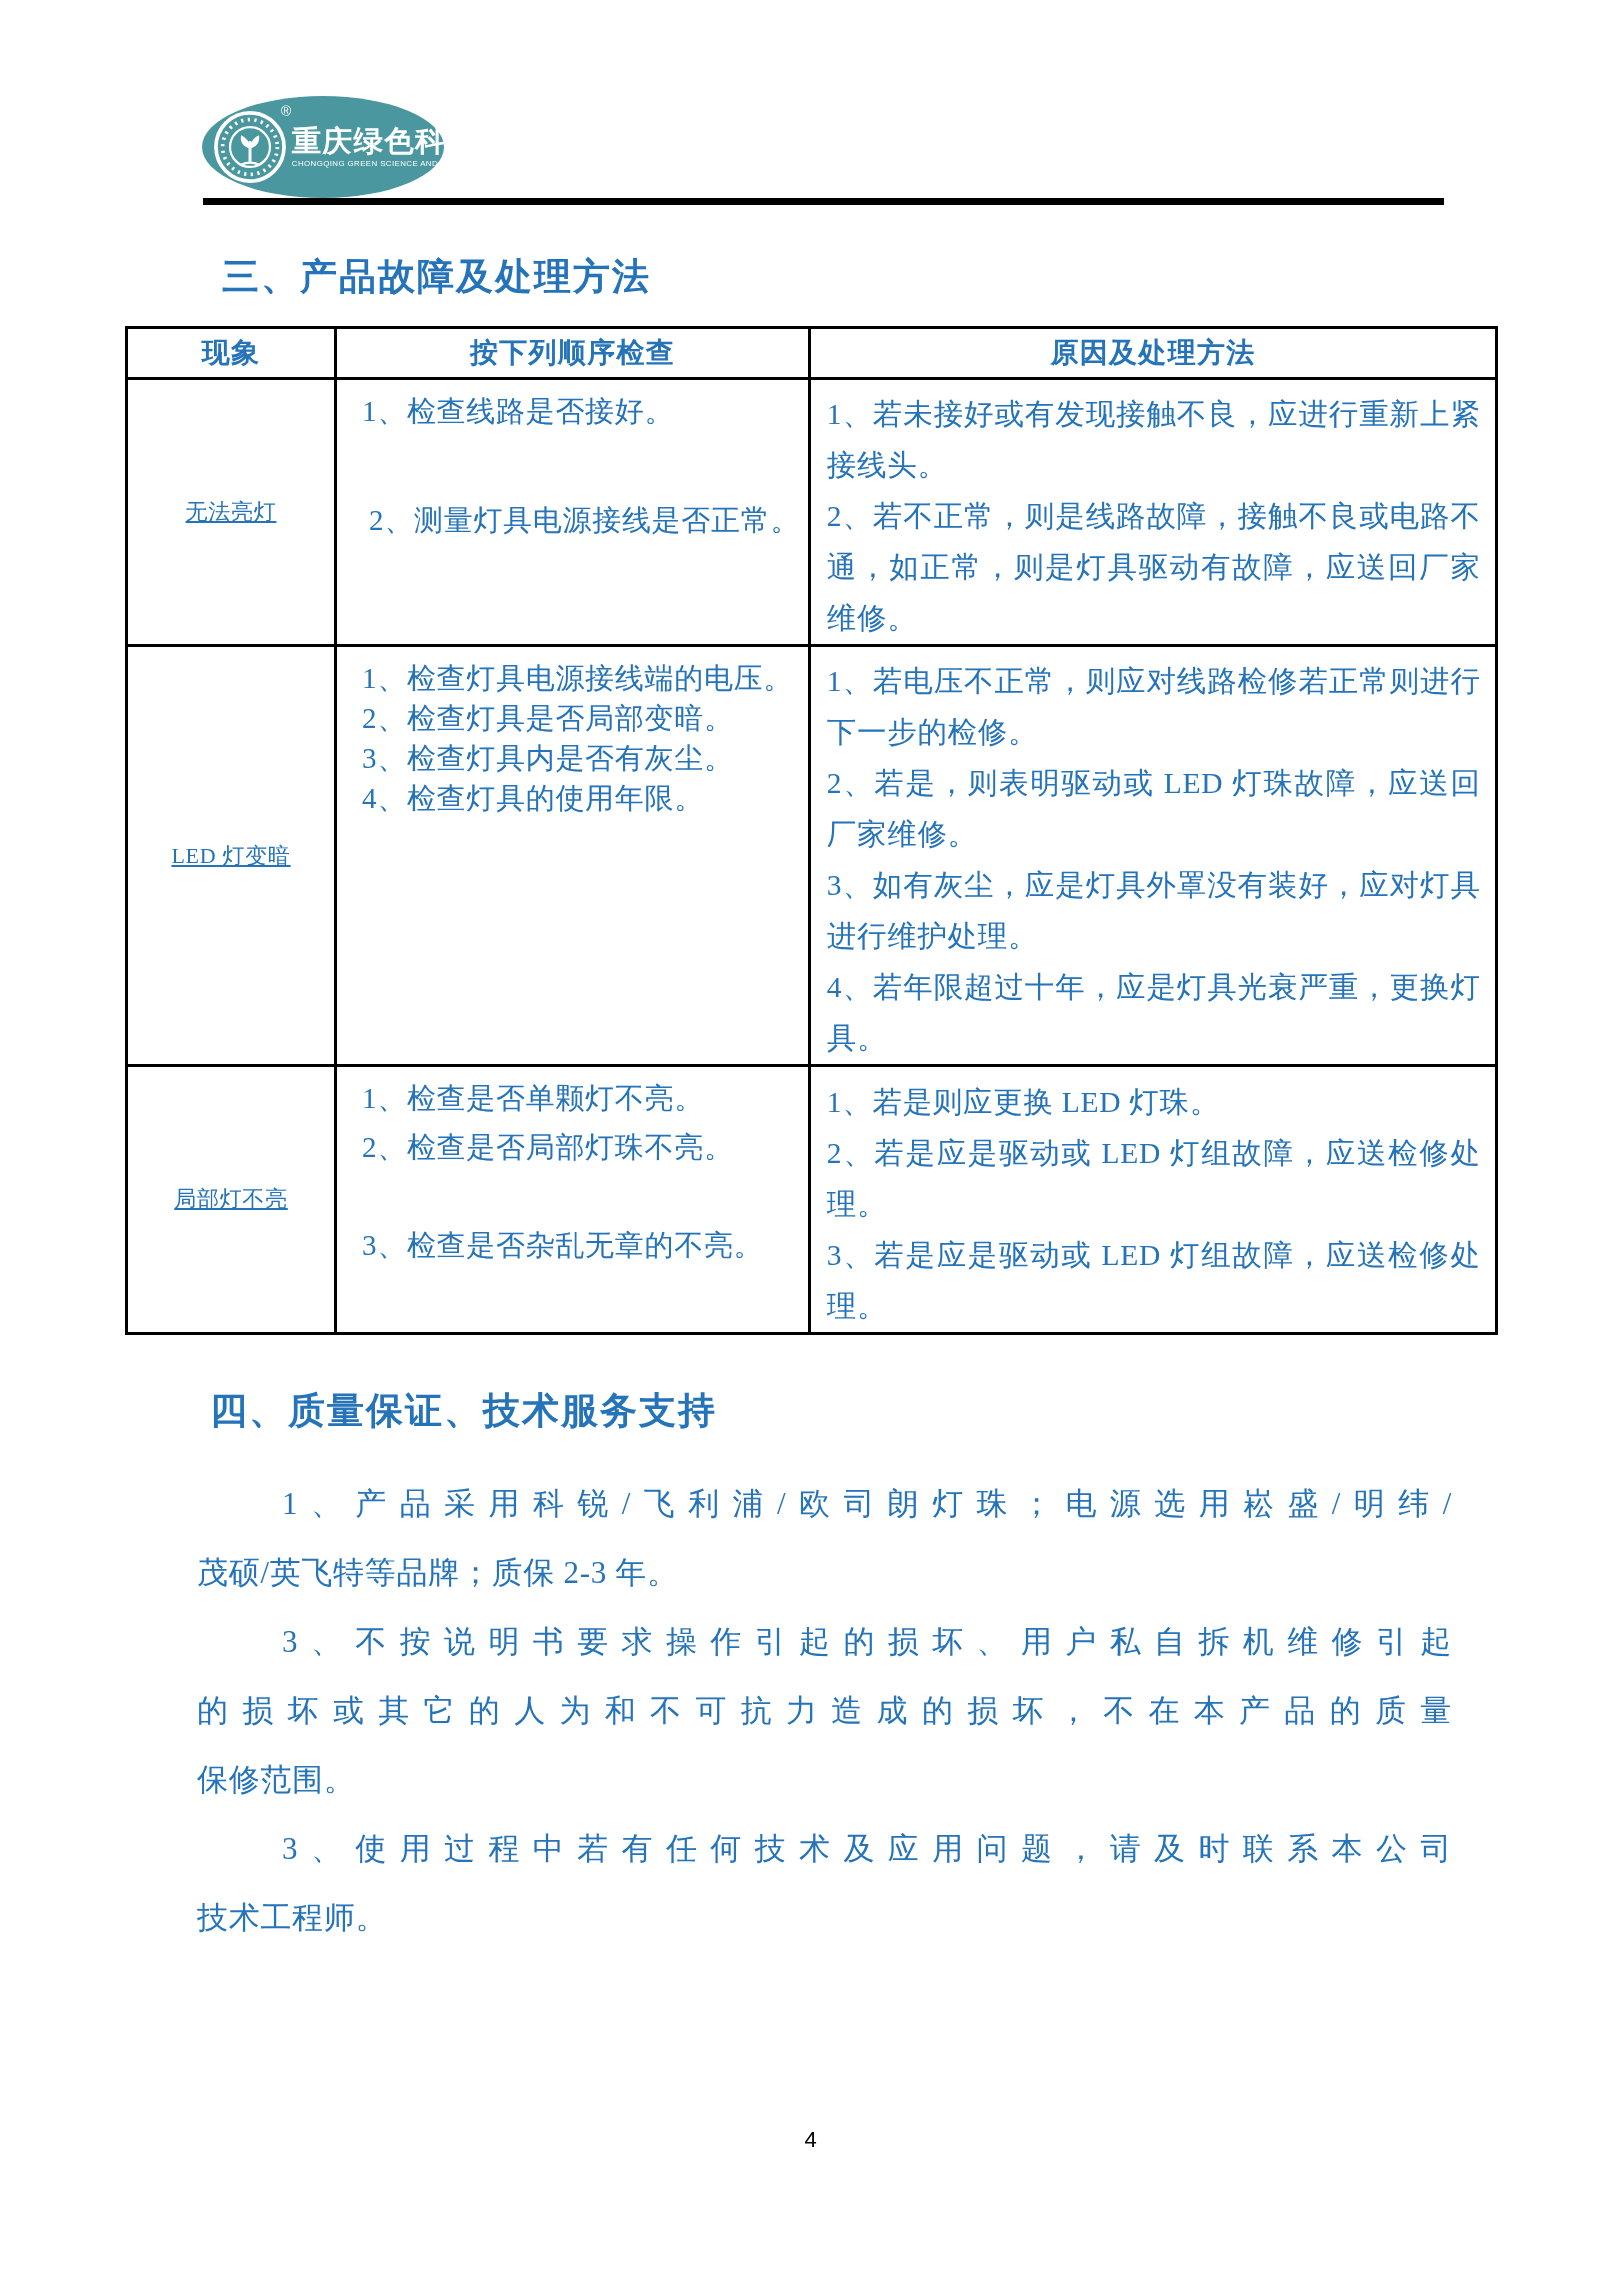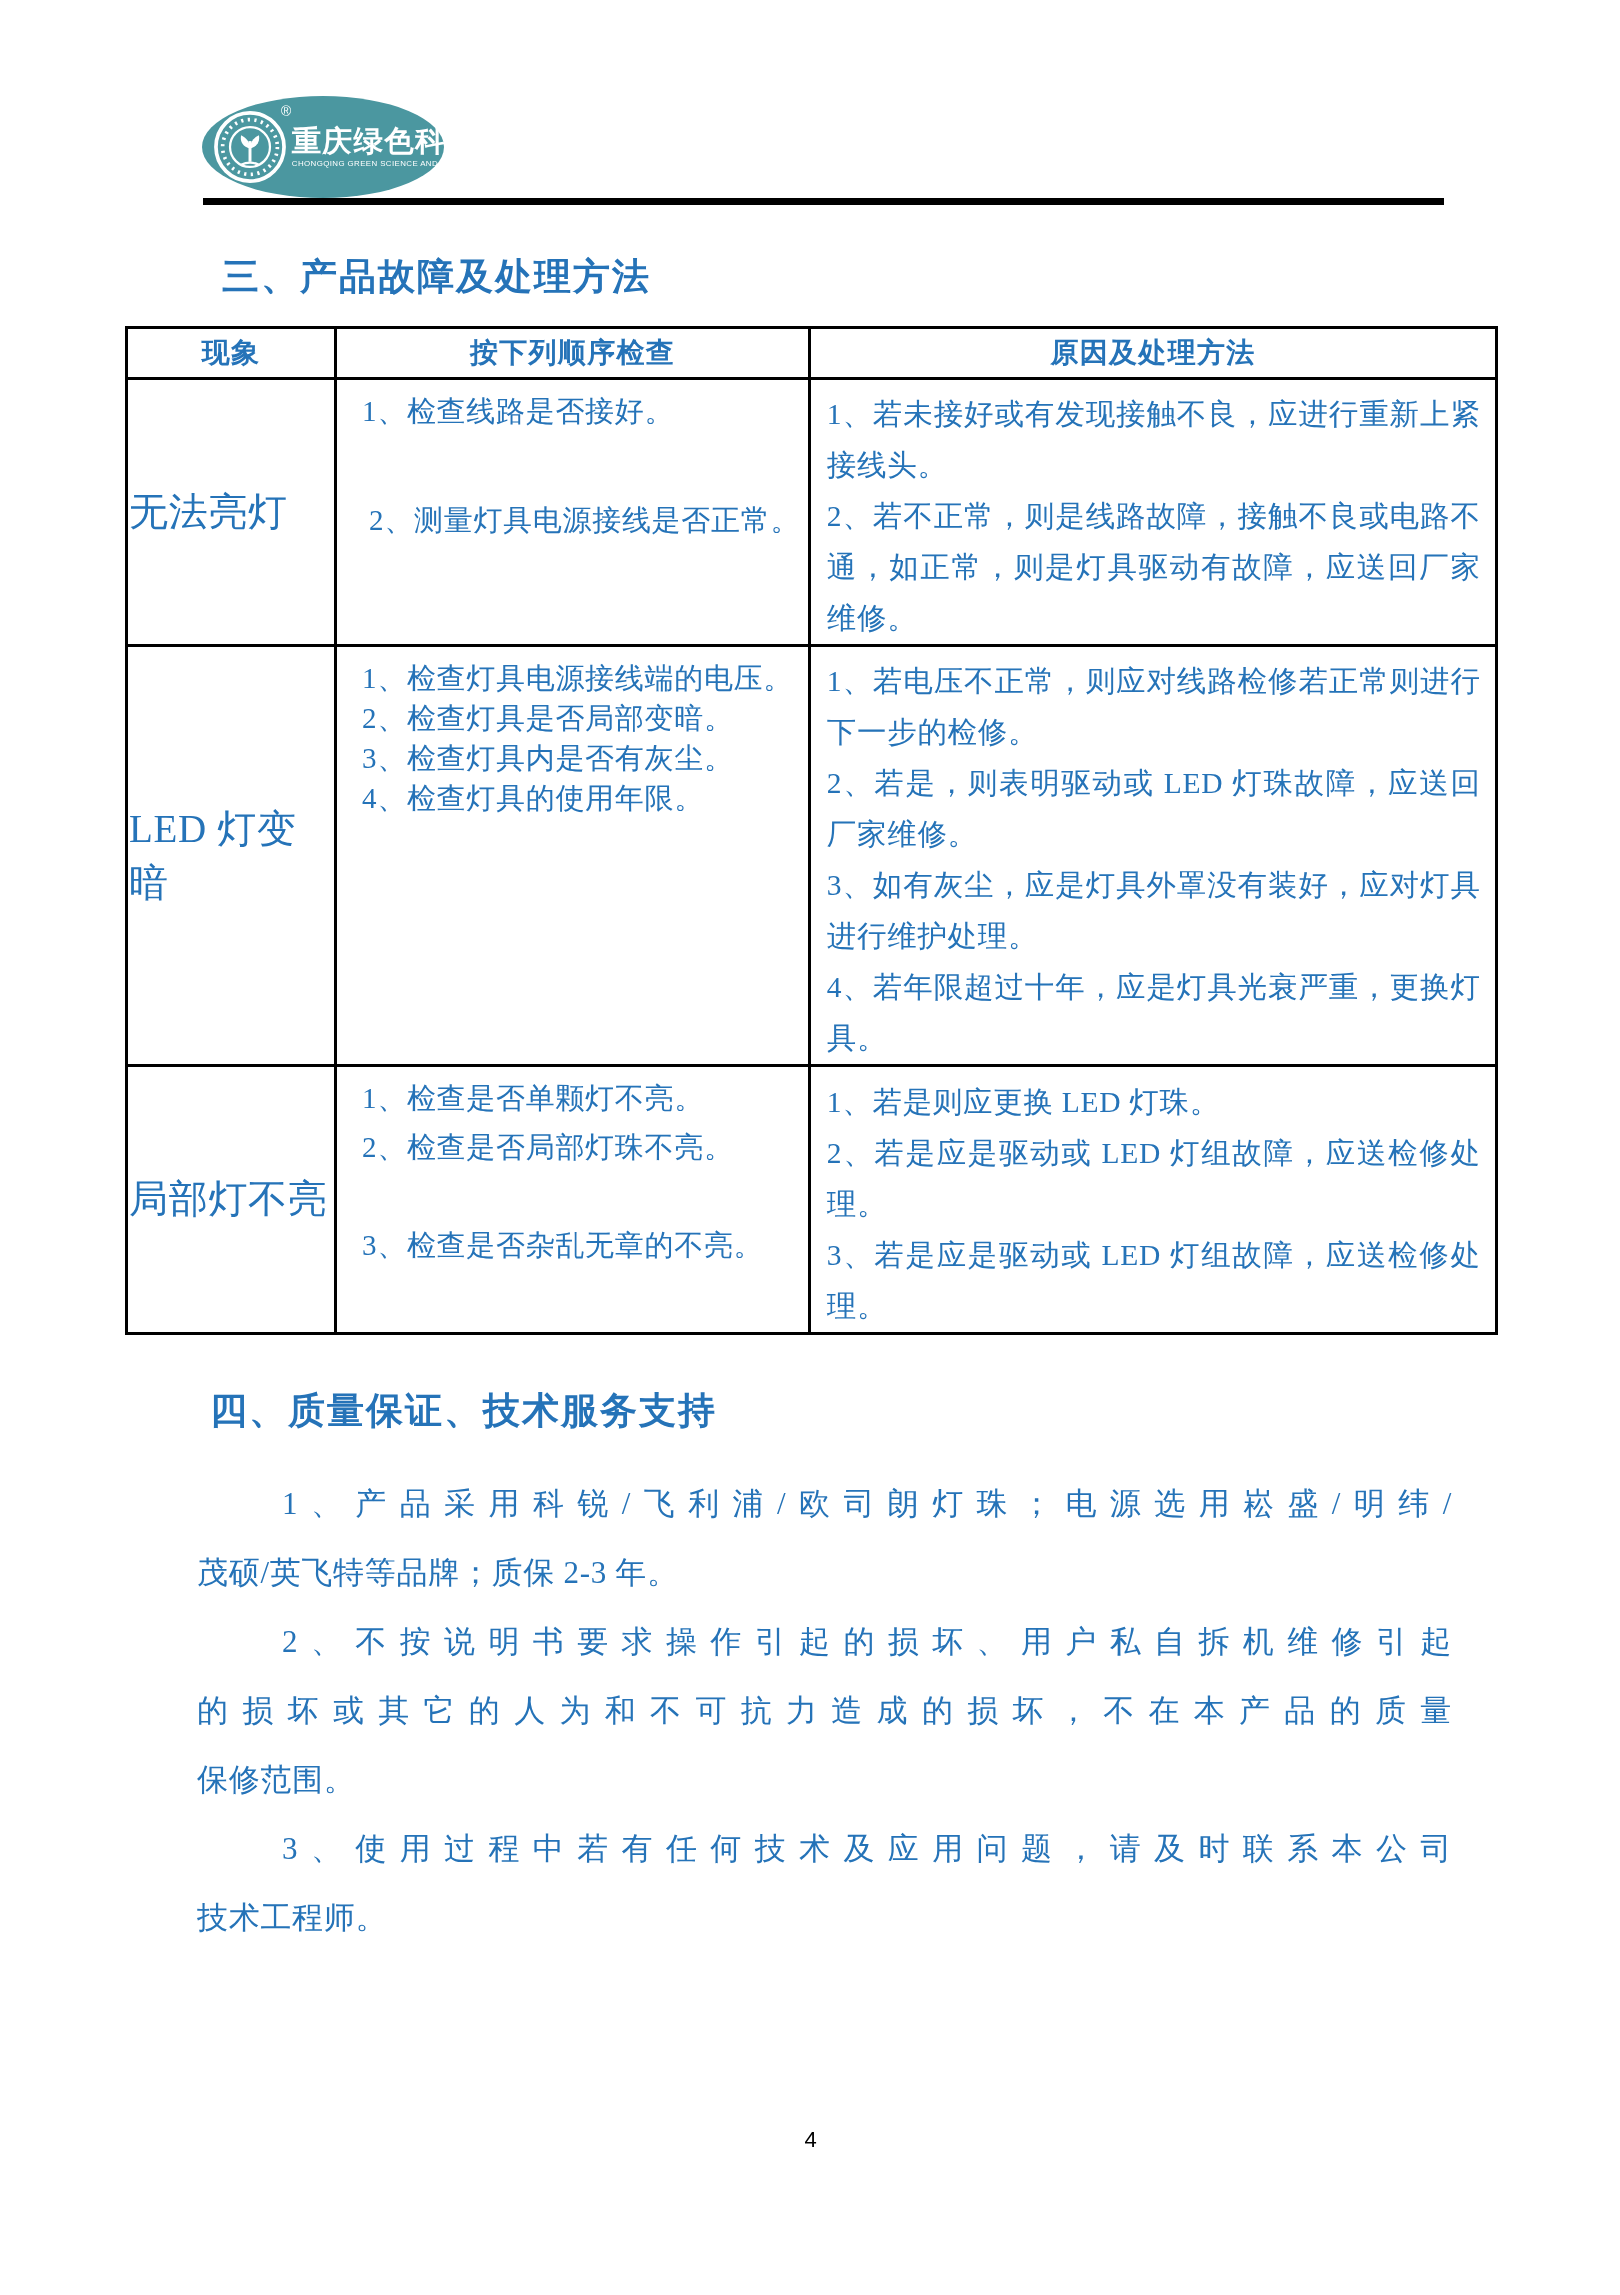--- a/index.html
+++ b/index.html
@@ -24,21 +24,21 @@
   .sec4-title{left:210px;top:1386px;font-size:37px;}
   
   .table-wrap{position:absolute;left:125px;top:326px;}
   table.fault{border-collapse:collapse;table-layout:fixed;width:1370px;color:#2573B8;padding-left:23px;}
   table.fault,table.fault th,table.fault td{border:3.3px solid #000;}
   table.fault th{font-size:28px;font-weight:bold;text-align:center;vertical-align:middle;letter-spacing:1.3px;}
   tr.hdr{height:51px;}
   tr.r1{height:258px;}
   tr.r2{height:402px;}
   tr.r3{height:259px;}
-  td.phen{font-size:39px;vertical-align:middle;letter-spacing:0.7px;}
+  td.phen{font-size:22px;text-align:center;vertical-align:middle;letter-spacing:0.7px;text-decoration:underline;}
   td.checks{vertical-align:top;padding:0 7.9px 0 25px;font-size:29px;}
   td.checks .chk{white-space:nowrap;letter-spacing:0.7px;}
   td.causes{vertical-align:top;padding:9.2px 14.4px 0 15.8px;font-size:29.5px;line-height:51px;text-align:justify;}
   td.causes .cause{margin:0;letter-spacing:0.7px;}
   .g-top{margin-top:11.8px;}
   .g-105{margin-top:69px;text-align:right;}
   .g-75{}
   .g-14{margin-top:9.2px;}
   .g-88{margin-top:58px;}
   
@@ -136,21 +136,21 @@
       </tr>
     </tbody>
       </table>
   </div>
 
   <div class="sec-title sec4-title">四、质量保证、技术服务支持</div>
 
   <div class="paras">
     <div class="p-line p-first">1、产品采用科锐/飞利浦/欧司朗灯珠；电源选用崧盛/明纬/</div>
     <div class="p-line p-end">茂硕/英飞特等品牌；质保 2-3 年。</div>
-    <div class="p-line p-first">2、不按说明书要求操作引起的损坏、用户私自拆机维修引起</div>
+    <div class="p-line p-first">3、不按说明书要求操作引起的损坏、用户私自拆机维修引起</div>
     <div class="p-line">的损坏或其它的人为和不可抗力造成的损坏，不在本产品的质量</div>
     <div class="p-line p-end">保修范围。</div>
     <div class="p-line p-first">3、使用过程中若有任何技术及应用问题，请及时联系本公司</div>
     <div class="p-line p-end">技术工程师。</div>
   </div>
 
   <div class="page-num">4</div>
 
 </div>
 

